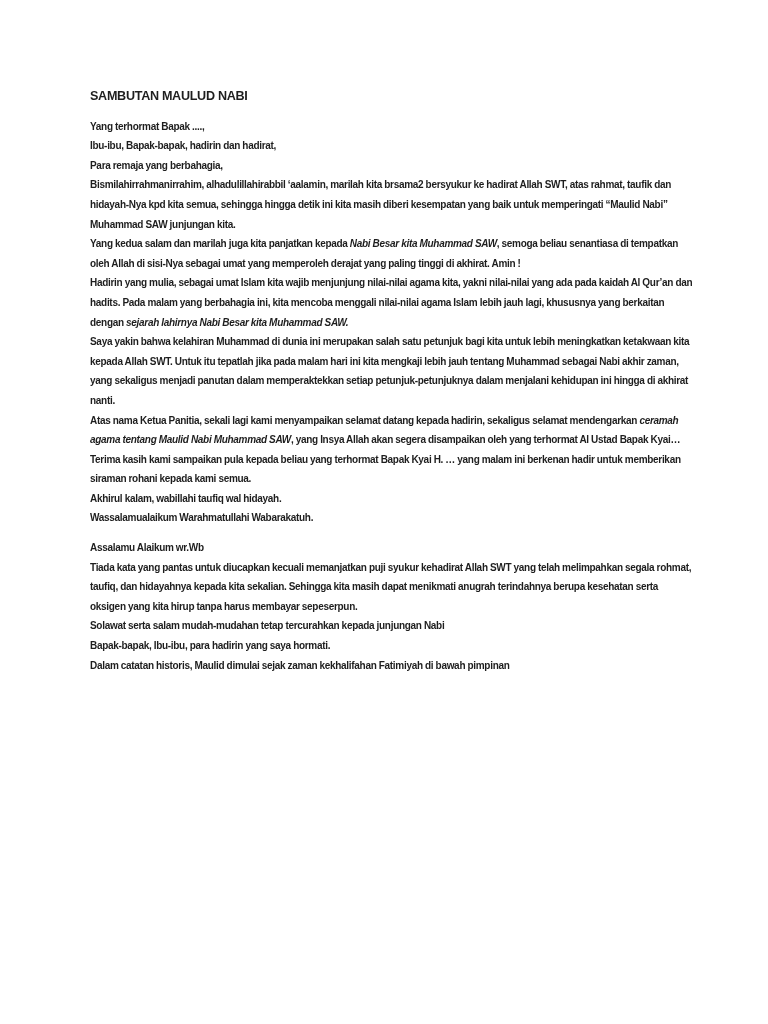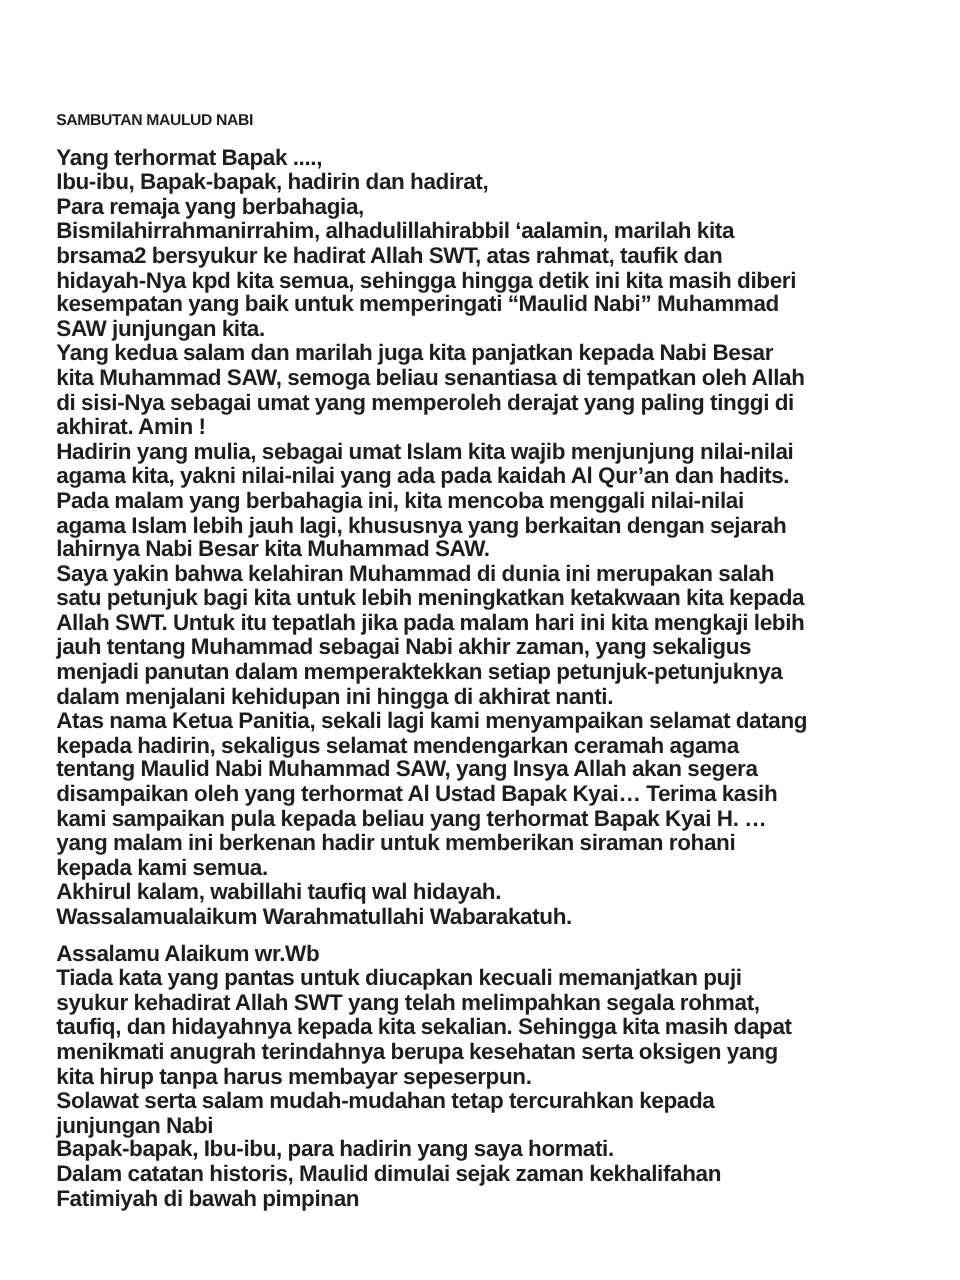--- a/index.html
+++ b/index.html
@@ -12,48 +12,49 @@
     height: 1024px;
     overflow: hidden;
     font-family: "Liberation Sans", "DejaVu Sans", sans-serif;
   }
   .page {
     box-sizing: border-box;
     width: 768px;
     height: 1024px;
     background: #ffffff;
     color: #1e1e1e;
-    padding: 87px 72px 0 45px;
+    padding: 87px 72px 0 90px;
     overflow: hidden;
   }
   .title {
     margin: 0;
     font-size: 12.6px;
     font-weight: 700;
     letter-spacing: -0.3px;
     line-height: 19.6px;
     color: #1e1e1e;
   }
   .para {
     margin: 0;
     max-width: 604px;
-    font-size: 18px;
+    font-size: 10px;
     font-weight: 700;
     letter-spacing: -0.3px;
     line-height: 19.6px;
     color: #1e1e1e;
     word-spacing: -0.2px;
   }
   .para.gap-before {
     margin-top: 10px;
   }
   .run {
     font-style: normal;
   }
   .run.it {
+    font-style: italic;
   }
 </style>
 </head>
 <body>
 
 <div class="page">
   <h1 class="title">SAMBUTAN MAULUD NABI</h1>
   <div id="doc-body">
       <p class="para gap-before"><span class="run">Yang terhormat Bapak ....,</span></p>
       <p class="para"><span class="run">Ibu-ibu, Bapak-bapak, hadirin dan hadirat,</span></p>

